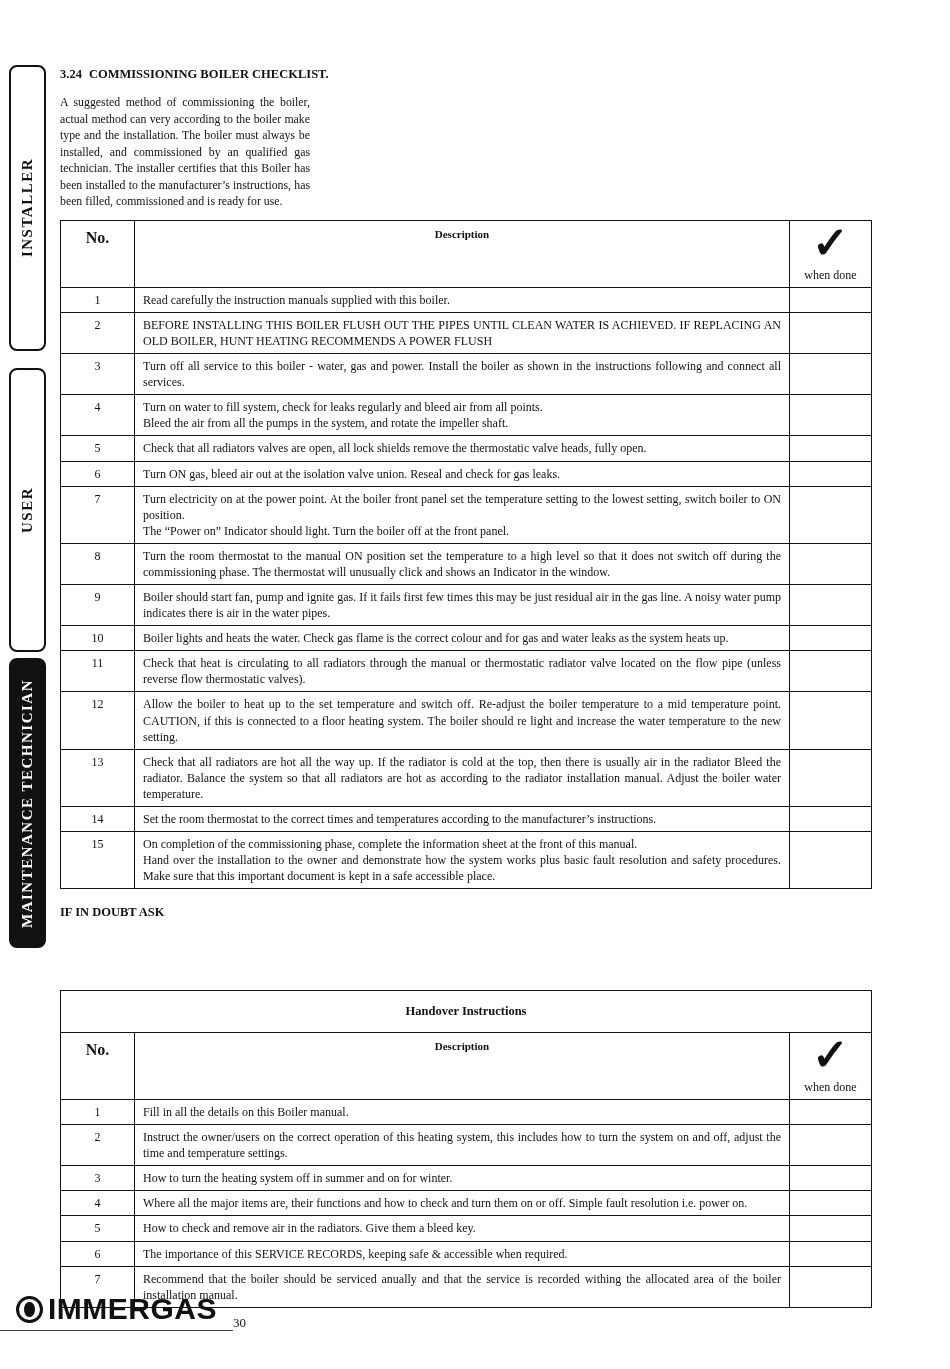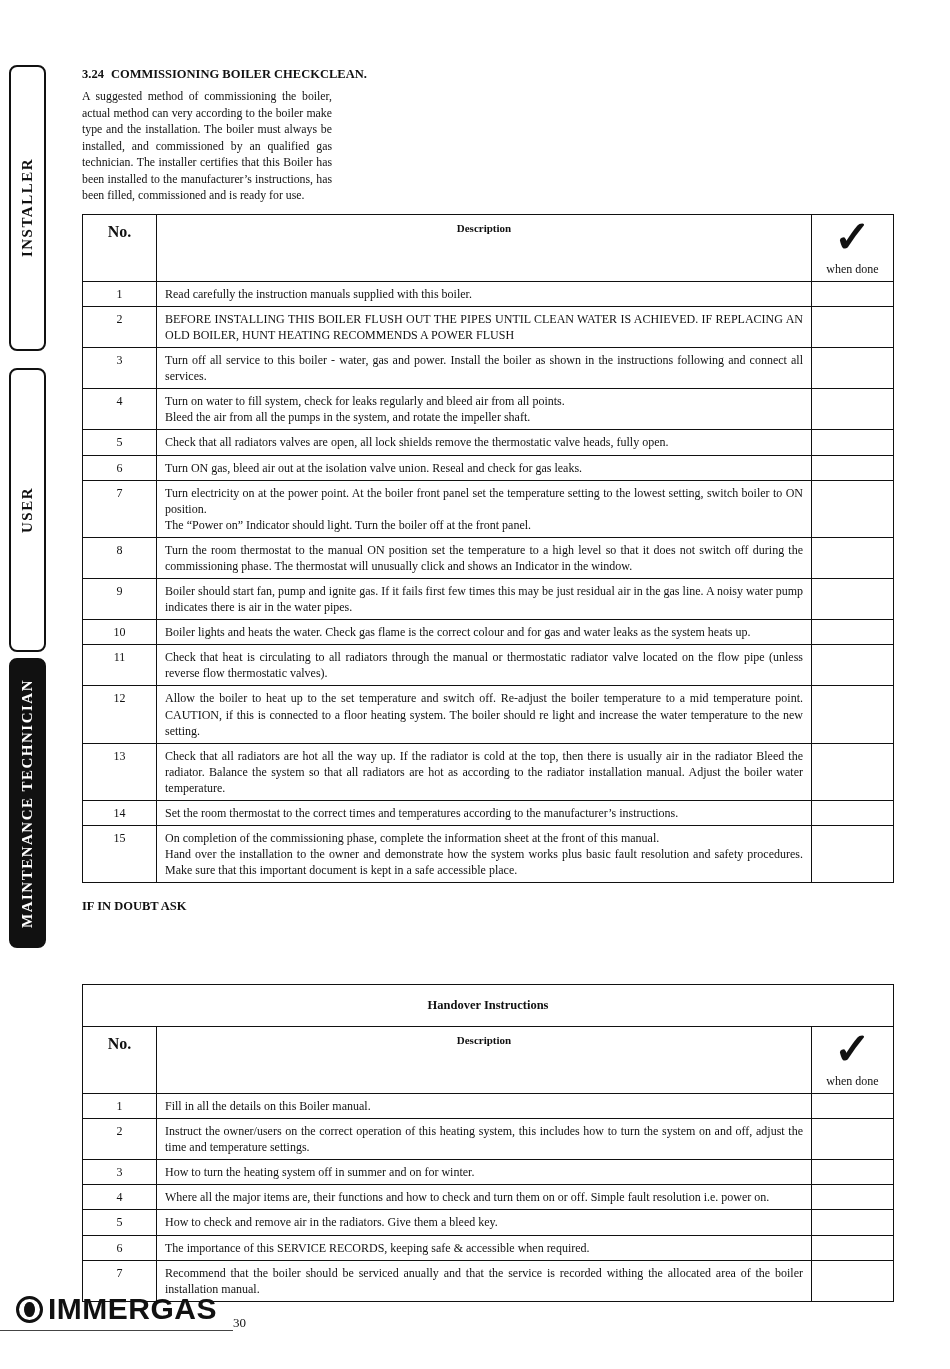--- a/index.html
+++ b/index.html
@@ -35,35 +35,35 @@
     letter-spacing: 1.5px;
     white-space: nowrap;
   }
   #tab-installer   { top: 65px;  height: 286px; }
   #tab-user        { top: 368px; height: 284px; }
   #tab-maintenance { top: 658px; height: 290px; }
 
   
   .main {
     position: absolute;
-    left: 82px;
+    left: 60px;
     top: 62px;
     width: 812px;
   }
   .heading {
     display: flex;
     gap: 7px;
     font-weight: bold;
     font-size: 12.5px;
     line-height: 1.3;
     margin-top: 4px;
   }
   .h-title { display: flex; flex-direction: row; }
   .intro {
-    margin-top: 6px;
+    margin-top: 12px;
     width: 250px;
     font-size: 11.8px;
     line-height: 1.4;
     text-align: justify;
   }
 
   
   table.checklist {
     width: 100%;
     border-collapse: collapse;
@@ -188,21 +188,21 @@
   <div class="side-tab solid" id="tab-maintenance">
     <span class="vtext">MAINTENANCE TECHNICIAN</span>
   </div>
 
   <div class="main">
 
     <div class="heading">
       <span class="h-num">3.24</span>
       <span class="h-title">
         <span>COMMISSIONING BOILER CHECK</span>
-        <span>CLEAN.</span>
+        <span>LIST.</span>
       </span>
     </div>
 
     <p class="intro">A suggested method of commissioning the boiler, actual method can very according to the boiler make type and the installation. The boiler must always be installed, and commissioned by an qualified gas technician. The installer certifies that this Boiler has been installed to the manufacturer’s instructions, has been filled, commissioned and is ready for use.</p>
 
     <table class="checklist">
       <colgroup>
           <col class="c-no">
           <col class="c-desc">
           <col class="c-check">

